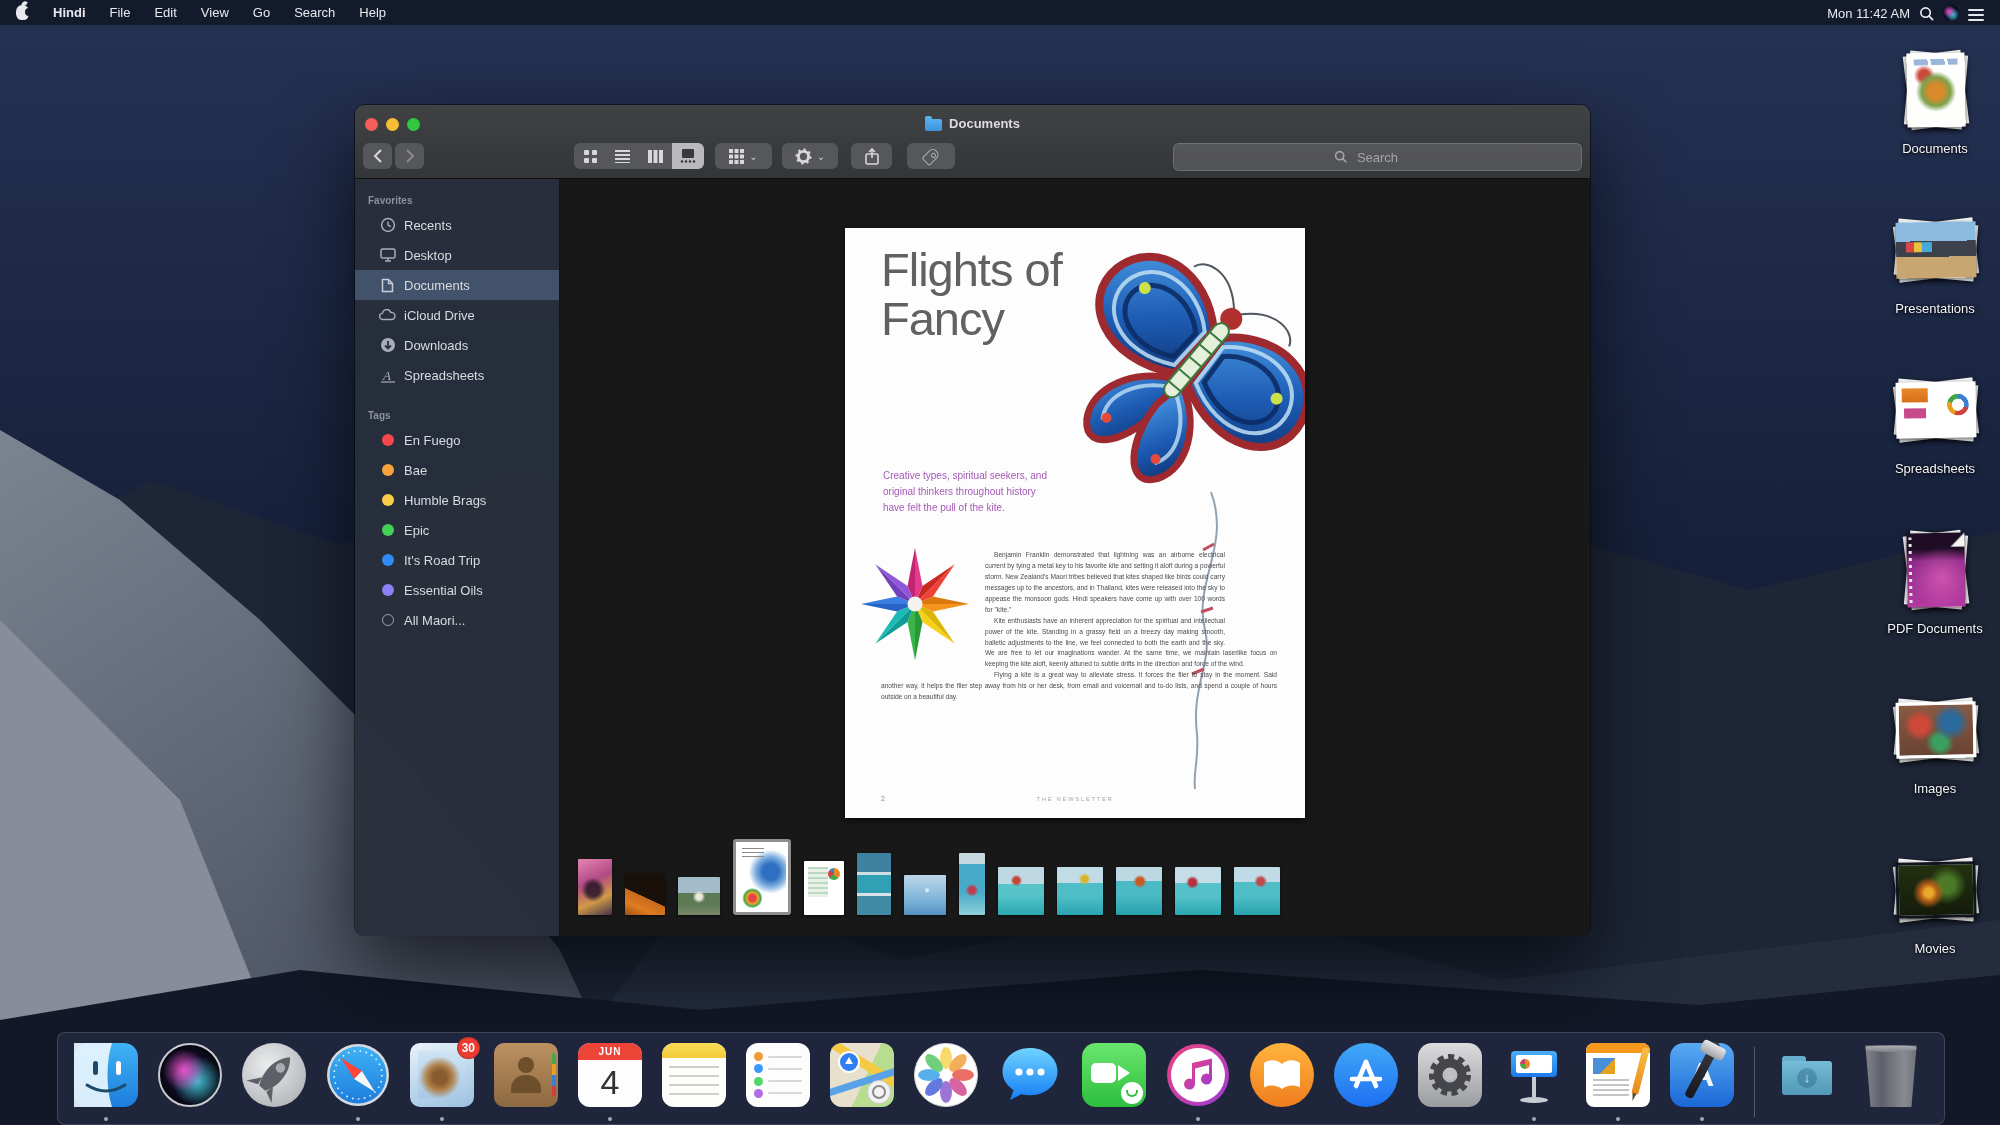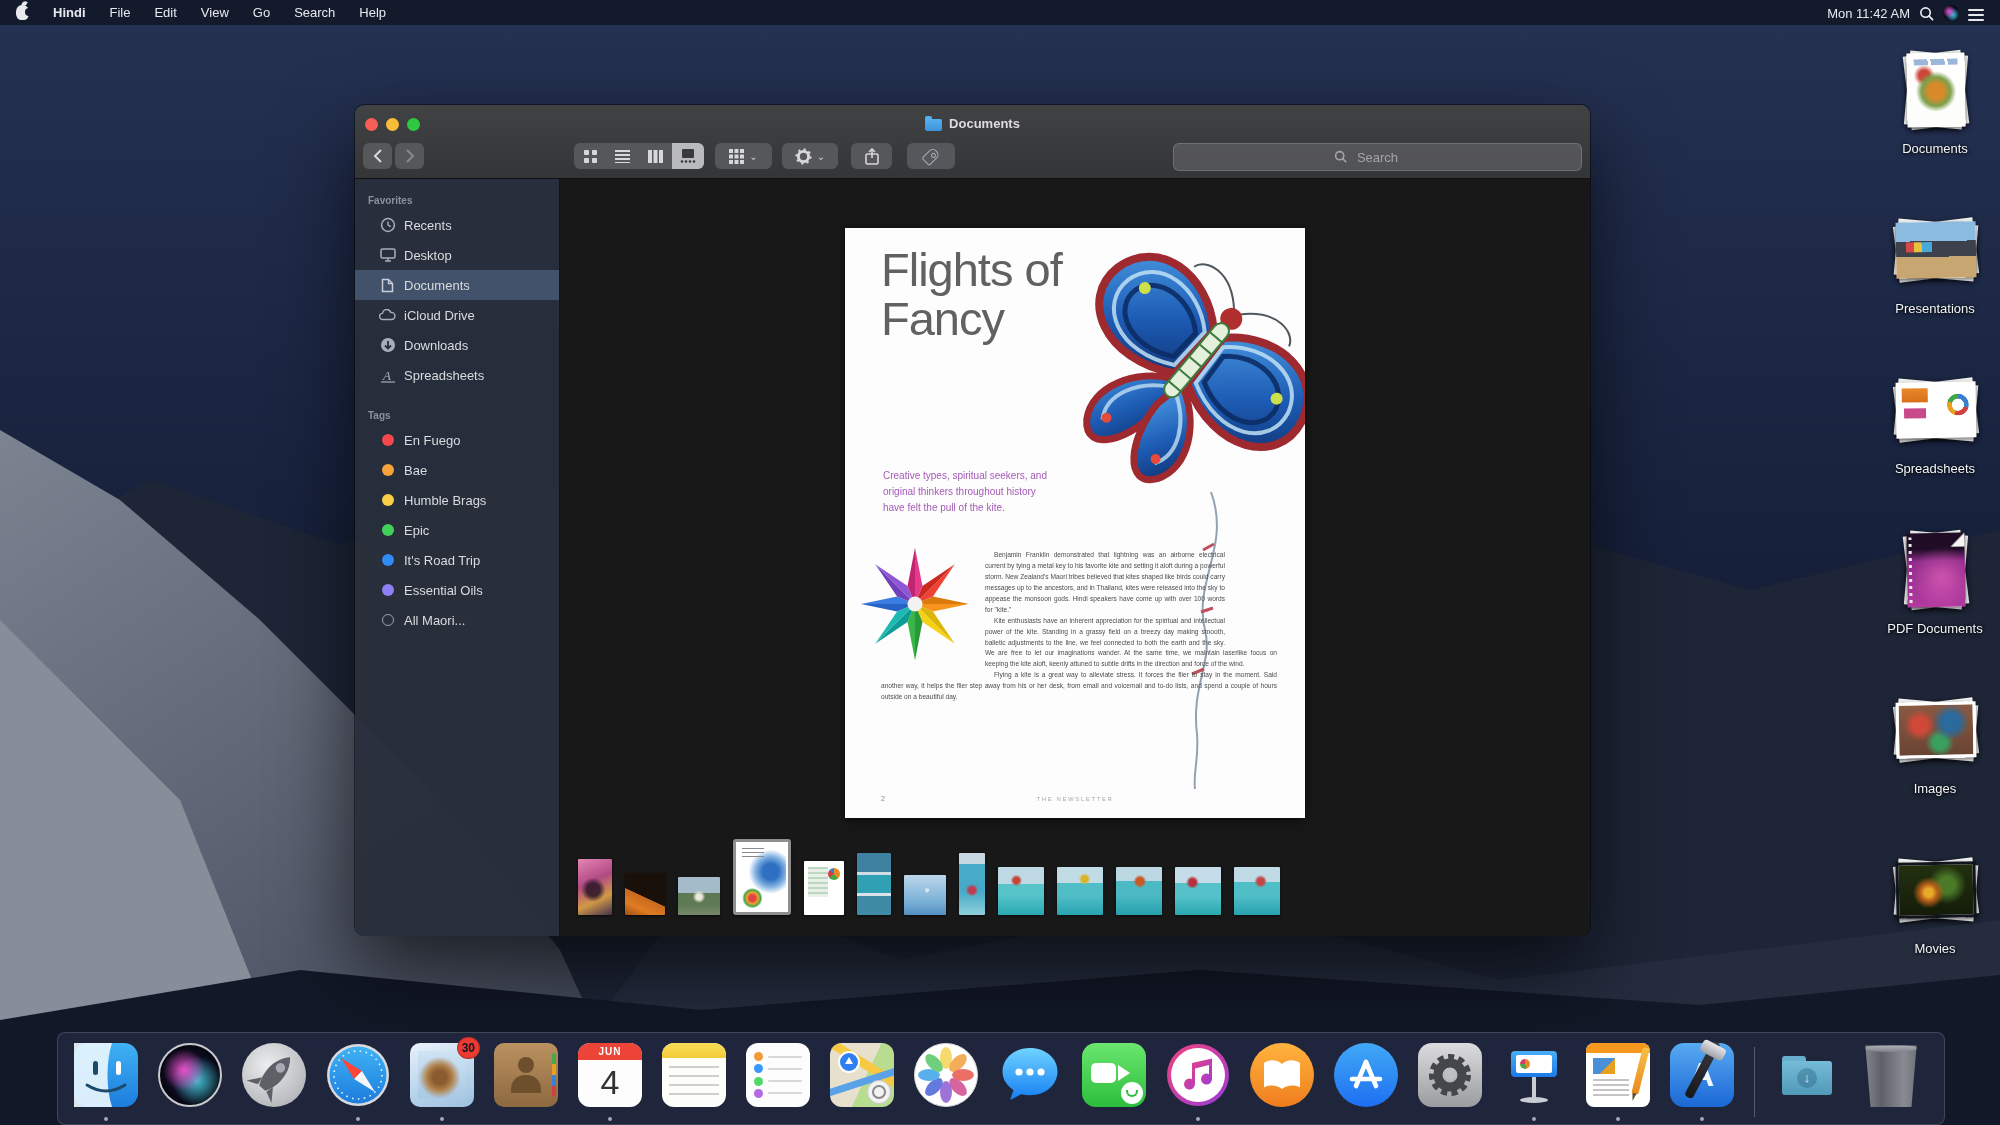--- a/index.html
+++ b/index.html
@@ -182,21 +182,21 @@
   .dock{position:absolute;left:57px;top:1032px;width:1888px;height:93px;
     background:rgba(42,48,76,.58);border:1px solid rgba(255,255,255,.15);border-radius:8px;
     display:flex;align-items:flex-start;gap:20px;padding:10px 16px 0;box-sizing:border-box;z-index:40;}
   .dki{position:relative;width:64px;height:64px;flex:0 0 auto;}
   .dki .art{position:absolute;inset:0;}
   .dot{position:absolute;left:50%;top:74px;width:4px;height:4px;border-radius:50%;
     background:rgba(255,255,255,.6);transform:translateX(-50%);}
   .dsep{width:1px;height:70px;background:rgba(255,255,255,.25);margin-top:4px;flex:0 0 auto;}
   .cir{border-radius:50%;}
   .badge{position:absolute;right:-6px;top:-6px;min-width:22px;height:22px;border-radius:11px;
-    background:#ec3b30;color:#0f172a;font-size:12px;font-weight:bold;display:flex;align-items:center;
+    background:#ec3b30;color:#ffffff;font-size:12px;font-weight:bold;display:flex;align-items:center;
     justify-content:center;padding:0 4px;box-sizing:border-box;border:1px solid rgba(0,0,0,.2);z-index:2;}
   
   .ic-siri{background:
     radial-gradient(circle at 40% 42%,rgba(240,80,205,.95),transparent 42%),
     radial-gradient(circle at 62% 60%,rgba(70,220,230,.85),transparent 48%),
     radial-gradient(circle at 50% 50%,#221a4a,#05060f 72%);
     border:2px solid #c8cad0;box-sizing:border-box;}
   .ic-launchpad{background:radial-gradient(circle at 40% 35%,#eceded,#b4b5ba 80%);}
   .ic-mail{background:linear-gradient(160deg,#e9f2fa,#bcd6ec 55%,#9cc0e0);border-radius:10px;overflow:hidden;}
   .ic-mail::before{content:"";position:absolute;left:8px;top:8px;right:8px;bottom:8px;

